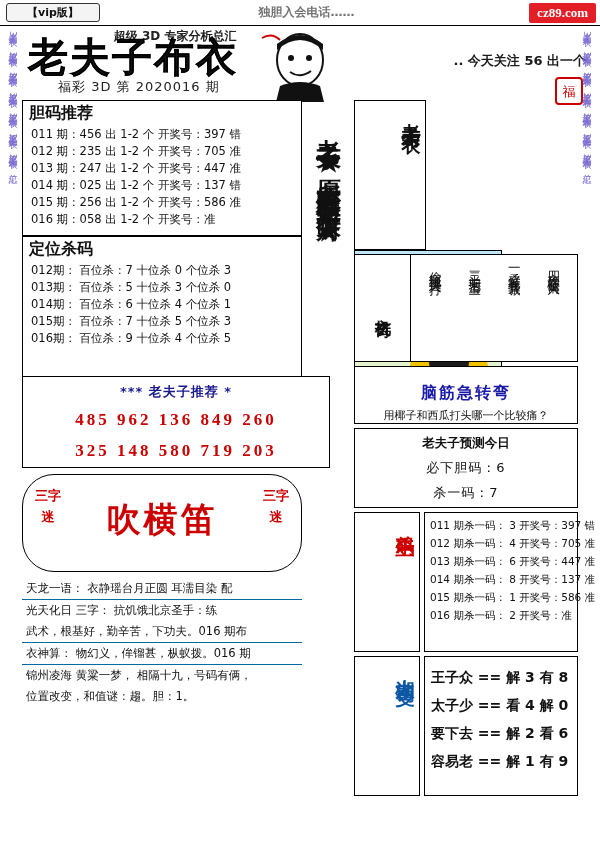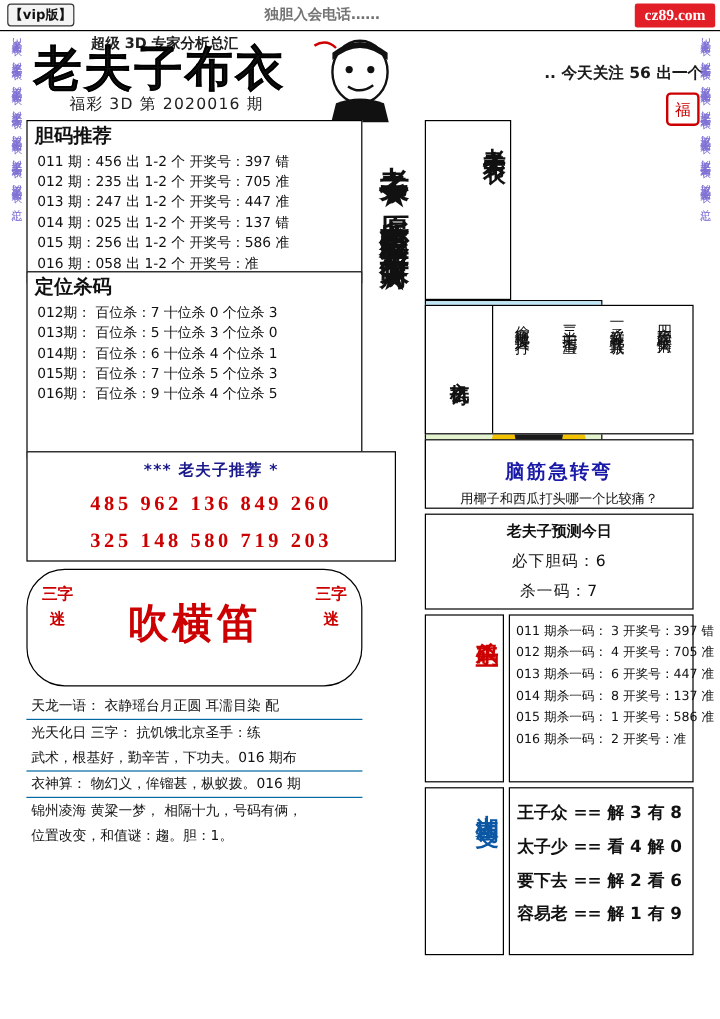--- a/index.html
+++ b/index.html
@@ -18,21 +18,21 @@
   
   .topbar {
     position:absolute; left:0; top:0; width:600px; height:26px;
     border-bottom:1px solid #000;
     display:flex; align-items:center;
     font-size:12px; color:#111; font-weight:bold;
   }
   .vip {
     margin-left:6px;
     border:1px solid #333; border-radius:3px;
-    padding:1px 1px; font-size:11px; background:#f4f4f4;
+    padding:1px 20px; font-size:11px; background:#f4f4f4;
   }
   .topbar .t1 { margin-left:14px; color:#222;margin-top:48px; }
   .topbar .t2 { margin-left:22px; color:#737373; }
   .cz {
     position:absolute; right:4px; top:3px;
     background:#e21f26; color:#fff; font-size:13px;
     padding:2px 8px; border-radius:2px; font-weight:bold;
     font-family:"Liberation Serif",serif;
   }
   
@@ -86,21 +86,21 @@
   .box-title {
     font-size:16px; font-weight:bold; color:#111;
     padding:2px 0 2px 6px;
   }
   .rowline {
     font-size:11.5px; color:#111; padding:1px 0 1px 8px;
     white-space:nowrap;
   }
   
   #box-dama { left:0; top:0; width:280px; height:136px; }
-  #box-dingwei { left:0; top:126px; width:280px; height:156px; }
+  #box-dingwei { left:0; top:136px; width:280px; height:156px; }
   #box-tuijian { left:0; top:276px; width:308px; height:92px; }
   #box-sanzi { left:0; top:374px; width:280px; height:98px;border-radius:32px; }
 
   .tuijian-title {
     text-align:center; font-size:13px; font-weight:bold;
     color:#1a1a8c; padding-top:6px; letter-spacing:1px;
   }
   .tuijian-nums {
     text-align:center; font-size:17px; color:#c00; font-weight:bold;
     font-family:"Liberation Serif",serif;

